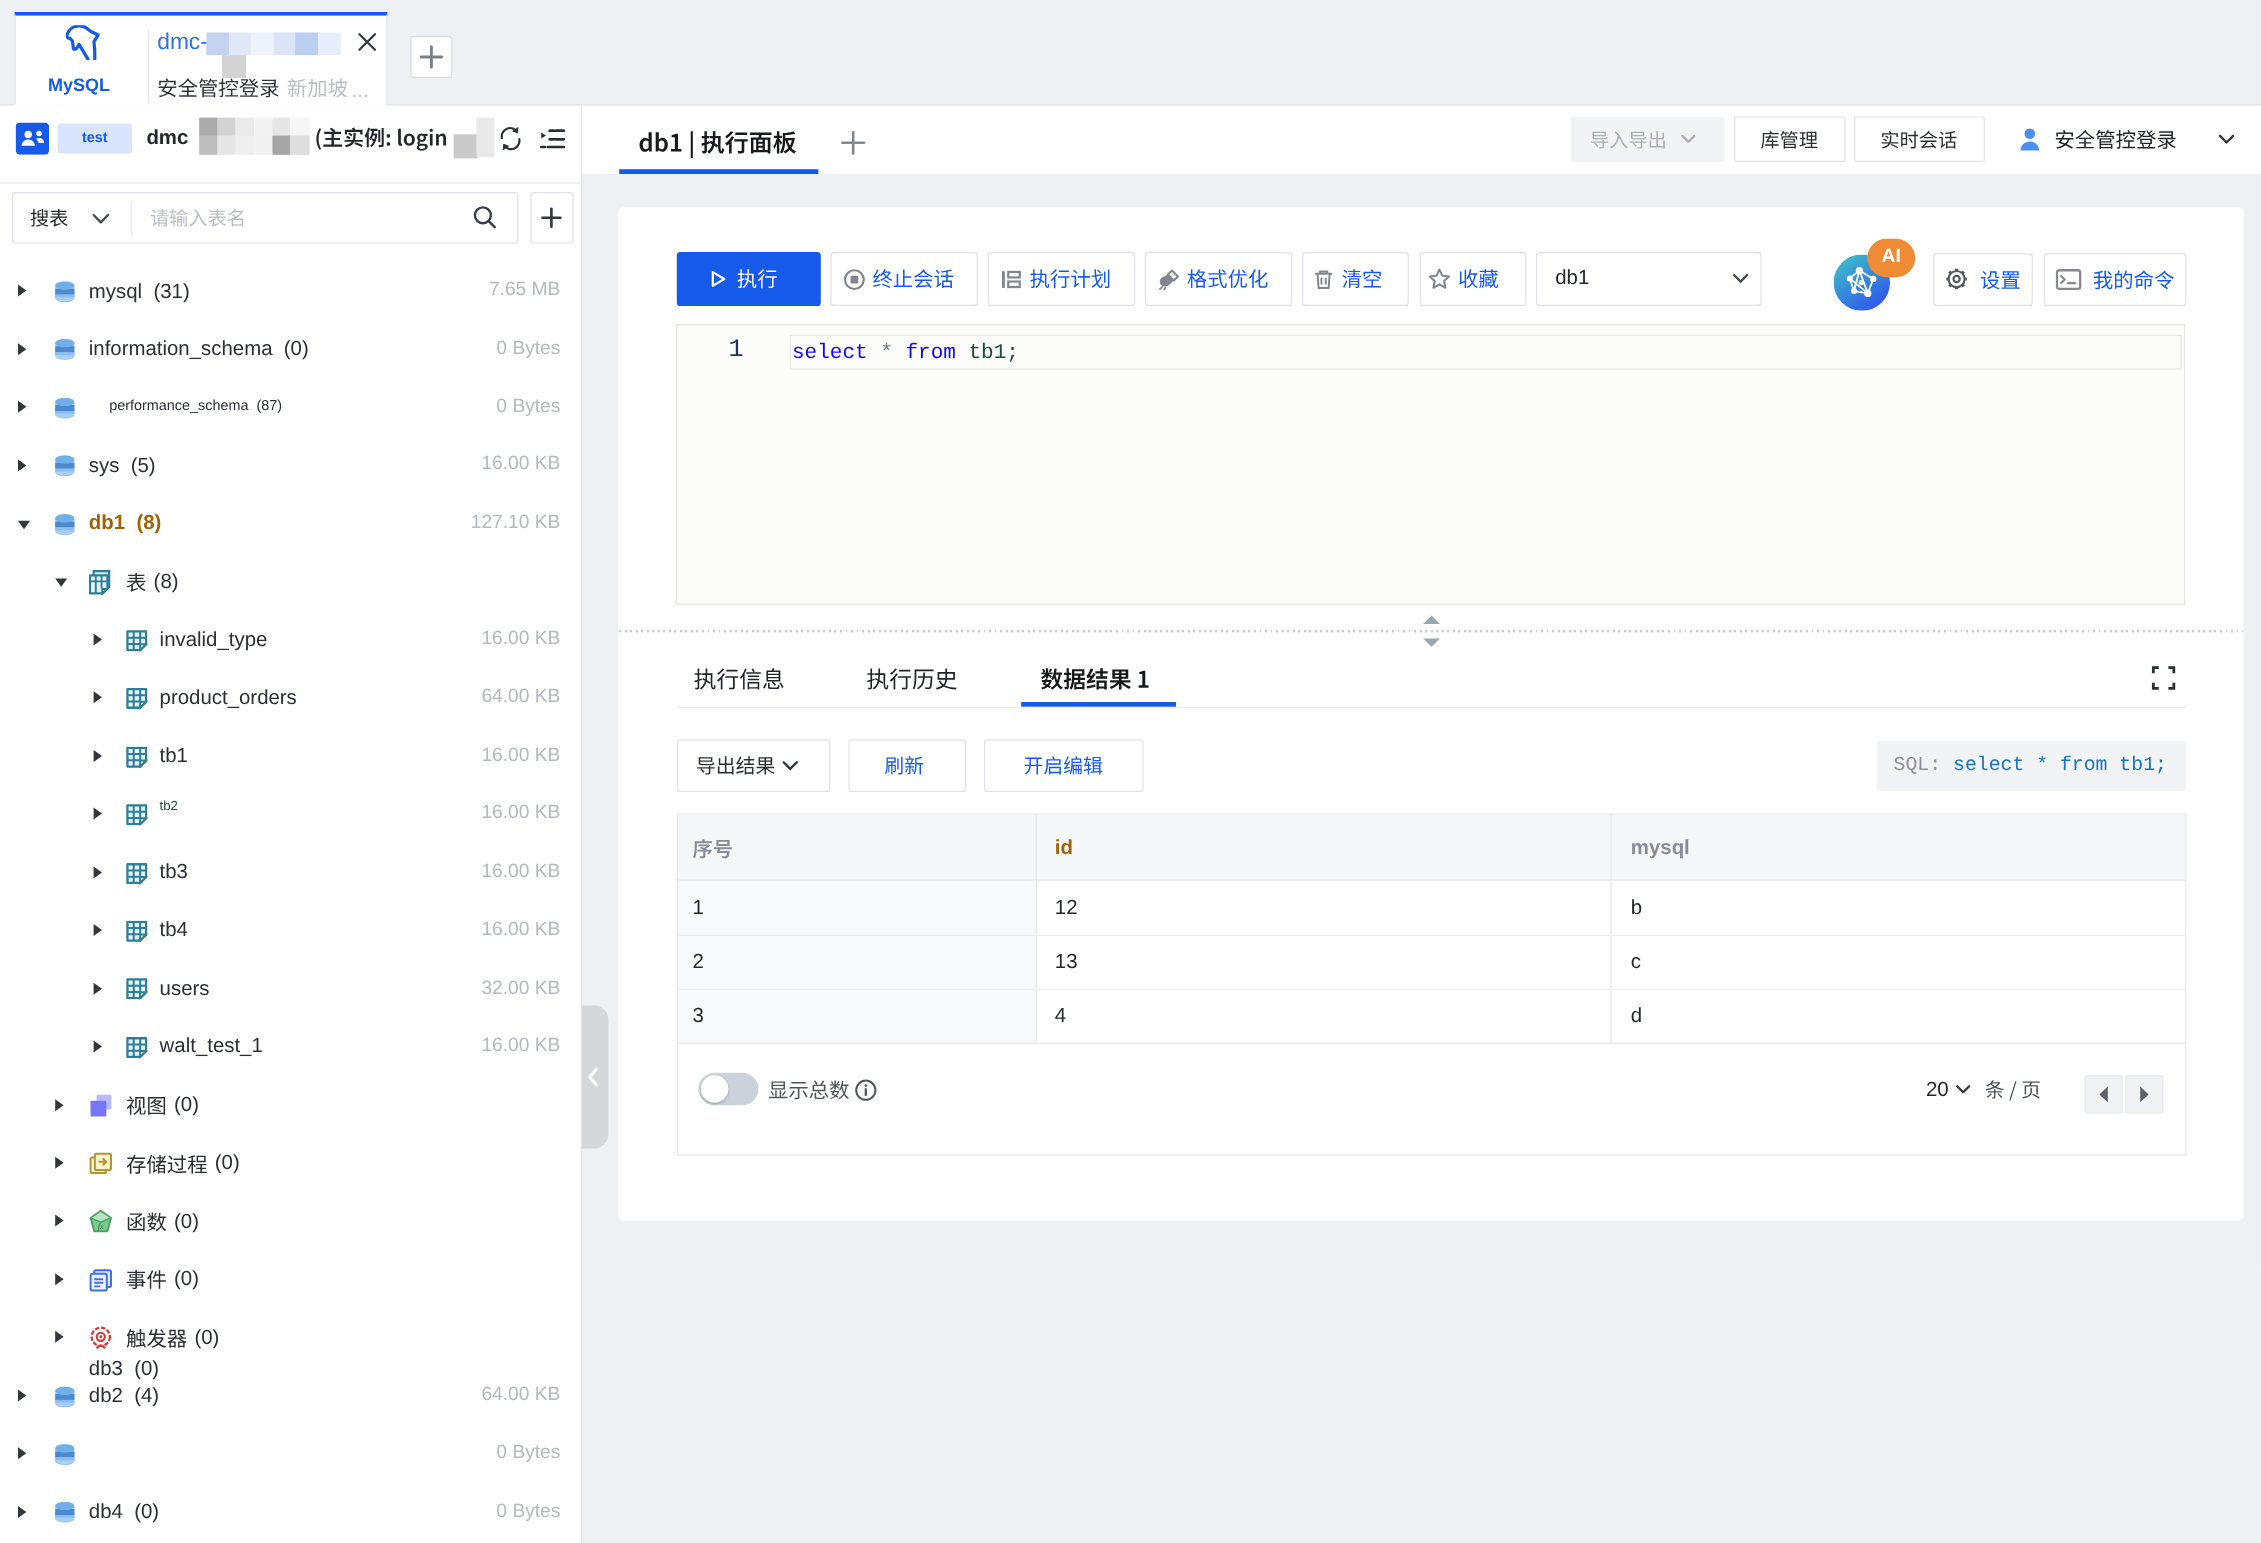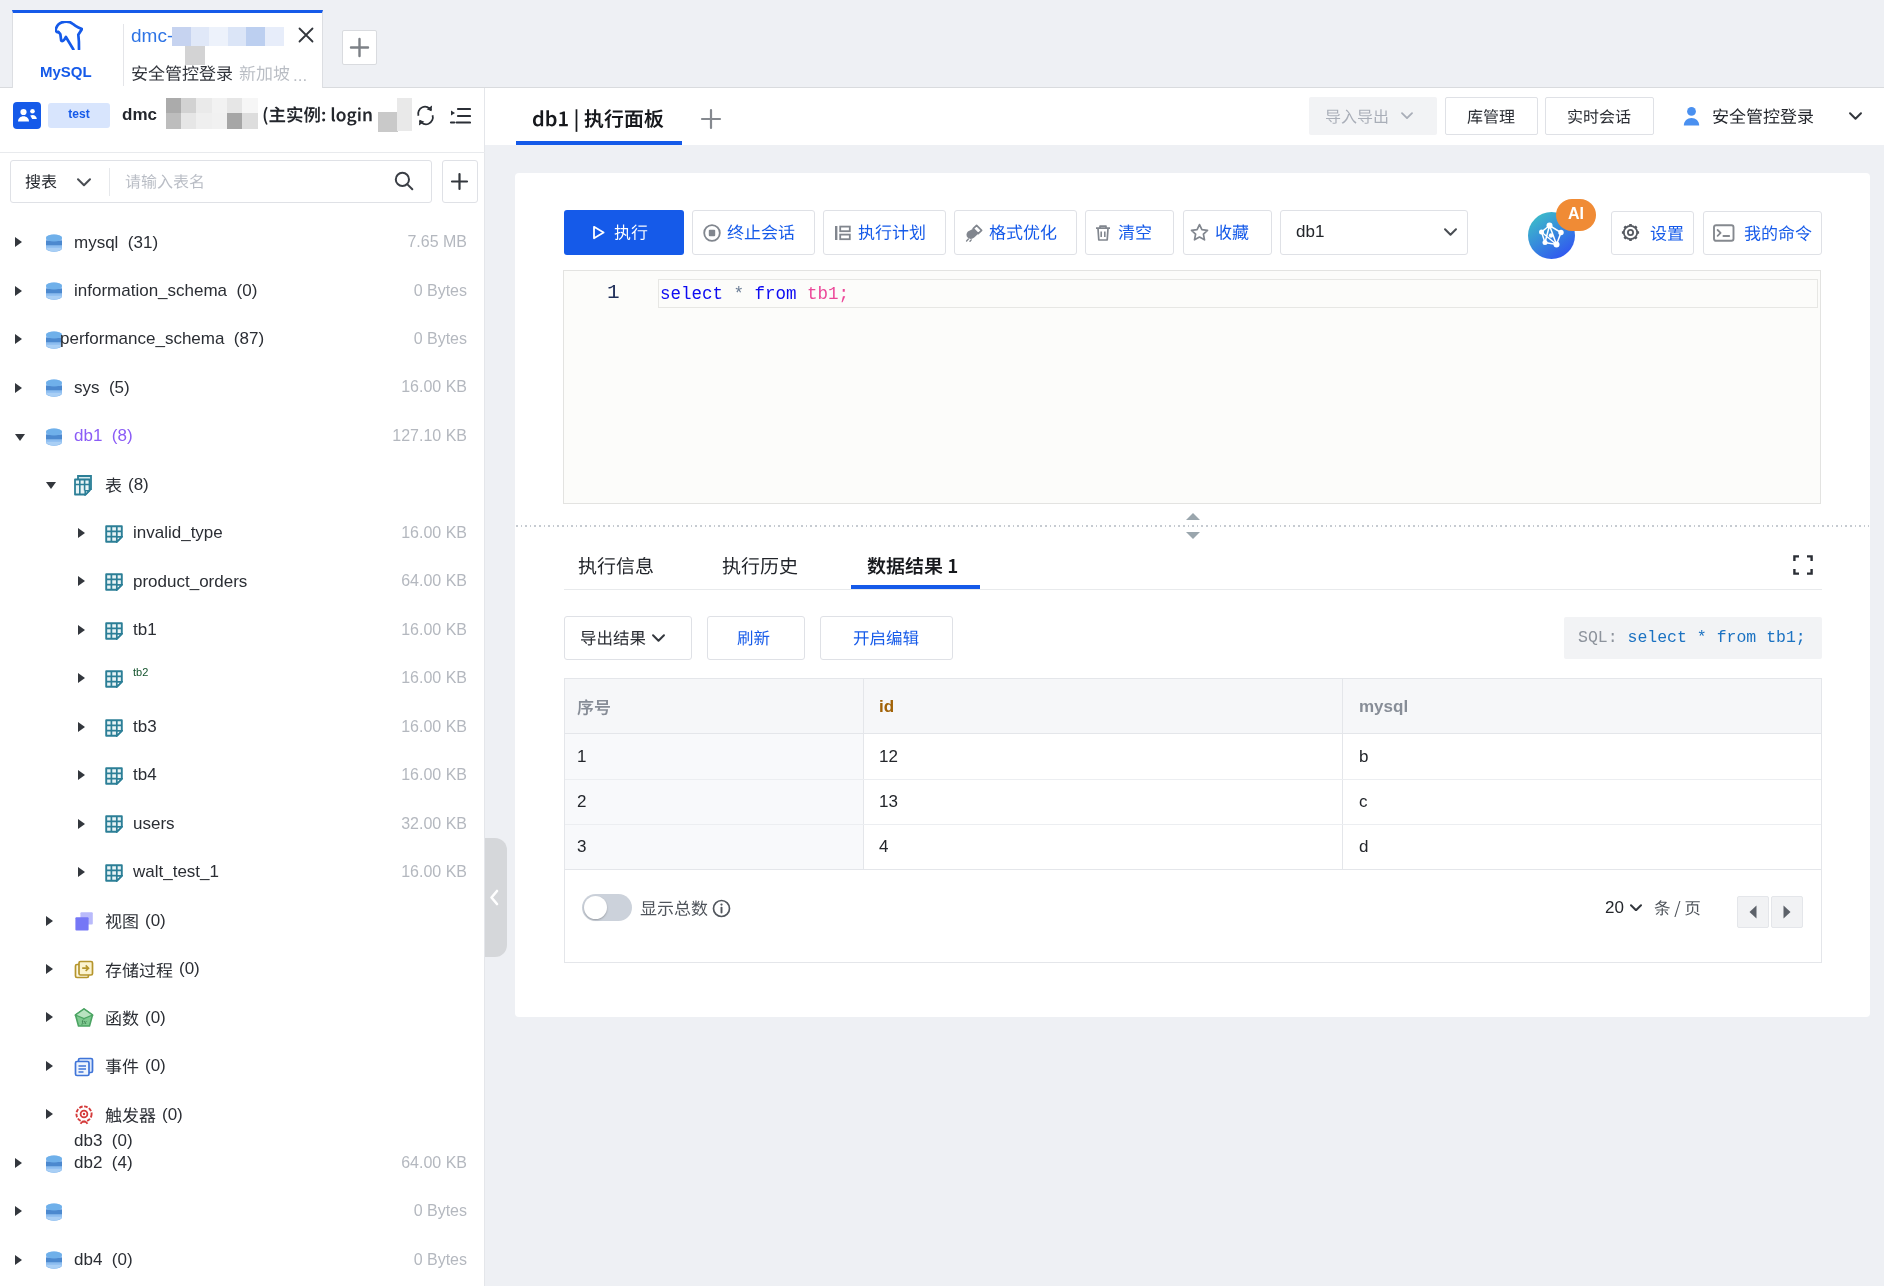--- a/index.html
+++ b/index.html
@@ -143,41 +143,41 @@
     <div style="position:absolute;left:74px;top:280.9px;font-size:17px;line-height:19.5px;color:#2b2e34;font-weight:400;font-family:'Liberation Sans',sans-serif;letter-spacing:normal;white-space:pre">information_schema  (0)</div>
     <div style="position:absolute;left:247.0px;top:281.5px;width:220px;text-align:right;font-size:16px;line-height:18.4px;color:#b4b8bf;font-weight:400;white-space:pre">0 Bytes</div>
     <div style="position:absolute;width:0;height:0;left:15px;top:334.1px;border-top:5.8px solid transparent;border-bottom:5.8px solid transparent;border-left:7.2px solid #33373d"></div>
     <svg style="position:absolute;left:44px;top:329.9px" width="20" height="20" viewBox="0 0 20 20" fill="none">
       <path d="M2,5 a8,3.4 0 0 1 16,0 v10 a8,3.4 0 0 1 -16,0 z" fill="#9cc6f3"></path>
       <path d="M2,7.6 h16 v5 h-16 z" fill="#4c89cf"></path>
       <path d="M2,12.4 h16 v3 a8,3.4 0 0 1 -16,0 z" fill="#8cbdf0"></path>
       <path d="M2,14.8 h16 a8,3.4 0 0 1 -16,0 z" fill="#a9cff5"></path>
       <ellipse cx="10" cy="5" rx="8" ry="3.4" fill="#6fb0ea"></ellipse>
     </svg>
-    <div style="position:absolute;left:60px;top:329.4px;font-size:17px;line-height:19.5px;color:#2b2e34;font-weight:400;font-family:'Liberation Sans',sans-serif;letter-spacing:normal;white-space:pre">performance_schema  (87)</div>
+    <div style="position:absolute;left:91px;top:329.4px;font-size:12px;line-height:19.5px;color:#2b2e34;font-weight:400;font-family:'Liberation Sans',sans-serif;letter-spacing:normal;white-space:pre">performance_schema  (87)</div>
     <div style="position:absolute;left:247.0px;top:330.0px;width:220px;text-align:right;font-size:16px;line-height:18.4px;color:#b4b8bf;font-weight:400;white-space:pre">0 Bytes</div>
     <div style="position:absolute;width:0;height:0;left:15px;top:382.6px;border-top:5.8px solid transparent;border-bottom:5.8px solid transparent;border-left:7.2px solid #33373d"></div>
     <svg style="position:absolute;left:44px;top:378.35px" width="20" height="20" viewBox="0 0 20 20" fill="none">
       <path d="M2,5 a8,3.4 0 0 1 16,0 v10 a8,3.4 0 0 1 -16,0 z" fill="#9cc6f3"></path>
       <path d="M2,7.6 h16 v5 h-16 z" fill="#4c89cf"></path>
       <path d="M2,12.4 h16 v3 a8,3.4 0 0 1 -16,0 z" fill="#8cbdf0"></path>
       <path d="M2,14.8 h16 a8,3.4 0 0 1 -16,0 z" fill="#a9cff5"></path>
       <ellipse cx="10" cy="5" rx="8" ry="3.4" fill="#6fb0ea"></ellipse>
     </svg>
     <div style="position:absolute;left:74px;top:377.8px;font-size:17px;line-height:19.5px;color:#2b2e34;font-weight:400;font-family:'Liberation Sans',sans-serif;letter-spacing:normal;white-space:pre">sys  (5)</div>
     <div style="position:absolute;left:247.0px;top:378.4px;width:220px;text-align:right;font-size:16px;line-height:18.4px;color:#b4b8bf;font-weight:400;white-space:pre">16.00 KB</div>
     <div style="position:absolute;width:0;height:0;left:15px;top:433.6px;border-left:5.8px solid transparent;border-right:5.8px solid transparent;border-top:7.2px solid #33373d"></div>
     <svg style="position:absolute;left:44px;top:426.8px" width="20" height="20" viewBox="0 0 20 20" fill="none">
       <path d="M2,5 a8,3.4 0 0 1 16,0 v10 a8,3.4 0 0 1 -16,0 z" fill="#9cc6f3"></path>
       <path d="M2,7.6 h16 v5 h-16 z" fill="#4c89cf"></path>
       <path d="M2,12.4 h16 v3 a8,3.4 0 0 1 -16,0 z" fill="#8cbdf0"></path>
       <path d="M2,14.8 h16 a8,3.4 0 0 1 -16,0 z" fill="#a9cff5"></path>
       <ellipse cx="10" cy="5" rx="8" ry="3.4" fill="#6fb0ea"></ellipse>
     </svg>
-    <div style="position:absolute;left:74px;top:426.3px;font-size:17px;line-height:19.5px;color:#8b5cf6;font-weight:400;font-family:'Liberation Sans',sans-serif;letter-spacing:normal;white-space:pre">db1  (8)</div>
+    <div style="position:absolute;left:74px;top:426.3px;font-size:17px;line-height:19.5px;color:#a16207;font-weight:700;font-family:'Liberation Sans',sans-serif;letter-spacing:normal;white-space:pre">db1  (8)</div>
     <div style="position:absolute;left:247.0px;top:426.9px;width:220px;text-align:right;font-size:16px;line-height:18.4px;color:#b4b8bf;font-weight:400;white-space:pre">127.10 KB</div>
     <div style="position:absolute;width:0;height:0;left:46px;top:482.1px;border-left:5.8px solid transparent;border-right:5.8px solid transparent;border-top:7.2px solid #33373d"></div>
     <svg style="position:absolute;left:74px;top:475.25px" width="21" height="21" viewBox="0 0 21 21" fill="none">
       <path d="M4,1 h13 v13 h-13 z" fill="#d7ecf0" stroke="#2c7f97" stroke-width="1.8"></path>
       <path d="M1,4.5 h14.5 v11 l-4,4 h-10.5 z" fill="#e9f4f6" stroke="#2c7f97" stroke-width="1.8" stroke-linejoin="round"></path>
       <path d="M1,9.5 h14.5 M5.8,4.5 v15 M10.6,4.5 v11 M15.2,15.8 l-4,4 v-4 z" stroke="#2c7f97" stroke-width="1.6" fill="#fff"></path>
     </svg>
     <svg style="position:absolute;left:105.0px;top:472.0px" width="17.0" height="24.6" viewBox="0 0 1000 1448" fill="#2b2e34">
       <g transform="translate(0,1160) scale(1,-1)">
         <path transform="translate(0 0)" d="M105 751H902V686H105ZM156 601H858V539H156ZM65 450H934V385H65ZM460 840H536V397H460ZM444 433 508 403Q471 358 422 317Q372 276 316 239Q260 202 201 172Q142 143 86 122Q81 131 72 142Q63 154 54 165Q44 176 36 183Q91 201 149 227Q208 254 263 287Q317 320 364 358Q411 395 444 433ZM555 416Q588 320 646 241Q704 162 784 105Q865 48 967 19Q958 11 949 -1Q940 -12 931 -24Q923 -36 917 -47Q811 -11 729 52Q646 114 586 202Q526 290 487 398ZM846 346 908 302Q858 260 798 218Q738 175 687 146L638 185Q672 206 710 234Q748 262 784 291Q820 320 846 346ZM252 -79 246 -15 281 15 579 104Q580 88 584 69Q588 50 591 38Q487 4 423 -16Q360 -37 326 -48Q291 -60 276 -66Q261 -73 252 -79ZM252 -79Q250 -70 244 -57Q239 -44 232 -31Q226 -19 219 -11Q232 -4 245 11Q258 25 258 55V270H335V-9Q335 -9 327 -14Q319 -18 306 -26Q294 -34 281 -44Q269 -53 261 -62Q252 -71 252 -79Z"></path>
@@ -525,21 +525,21 @@
       <g transform="translate(0,1160) scale(1,-1)">
         <path transform="translate(0 0)" d="M704 774 761 814Q790 789 821 759Q852 729 879 699Q906 670 922 646L861 602Q846 626 820 657Q794 687 764 718Q733 749 704 774ZM56 544H946V473H56ZM41 251Q100 262 179 278Q259 294 347 313Q436 331 524 350L530 283Q448 264 364 244Q281 225 204 207Q126 190 63 175ZM270 738H345V17Q345 -20 335 -39Q326 -58 301 -67Q278 -76 237 -78Q195 -81 133 -81Q131 -70 127 -57Q123 -43 117 -29Q111 -15 106 -5Q154 -6 194 -7Q234 -7 247 -6Q260 -5 265 0Q270 4 270 17ZM460 828 513 765Q455 745 383 728Q310 712 234 698Q157 684 85 674Q82 687 76 706Q69 724 62 737Q132 748 206 762Q280 777 346 794Q412 811 460 828ZM560 832H639Q638 695 649 569Q659 444 679 339Q699 233 726 156Q754 78 787 35Q820 -7 856 -7Q877 -7 887 35Q898 76 902 173Q914 161 932 149Q950 138 965 132Q959 49 946 2Q933 -45 910 -64Q887 -83 849 -83Q801 -83 760 -49Q720 -15 688 48Q657 110 633 195Q610 280 594 383Q578 485 570 599Q562 713 560 832ZM832 427 898 399Q850 307 780 225Q711 142 627 74Q544 6 451 -42Q442 -29 428 -12Q413 5 399 17Q489 60 571 124Q653 187 720 265Q787 343 832 427Z"></path>
         <path transform="translate(1000 0)" d="M131 679H435V25H131V93H366V612H131ZM87 679H156V-54H87ZM126 401H402V335H126ZM240 842 321 828Q306 781 288 733Q271 685 256 651L195 666Q204 691 212 722Q221 753 228 785Q236 817 240 842ZM578 682H885V613H578ZM858 682H929Q929 682 929 675Q929 668 929 658Q929 649 928 644Q922 472 916 353Q911 234 903 158Q895 83 884 41Q874 -1 859 -19Q842 -41 824 -50Q805 -58 778 -61Q753 -63 712 -62Q672 -62 629 -59Q628 -43 622 -22Q615 -1 604 13Q654 9 694 8Q735 7 753 7Q768 7 778 10Q787 14 796 24Q808 37 818 78Q827 118 834 193Q841 268 847 385Q853 501 858 666ZM598 844 670 828Q652 753 627 682Q601 610 571 547Q540 484 506 436Q499 442 488 450Q476 459 464 467Q452 474 443 479Q478 524 507 582Q536 641 559 708Q582 775 598 844ZM552 423 611 456Q639 421 669 379Q700 337 726 298Q753 259 769 229L705 189Q690 220 665 260Q639 301 609 343Q580 386 552 423Z"></path>
         <path transform="translate(2000 0)" d="M296 576H696V508H296ZM160 425H433V82H160V149H362V358H160ZM539 425H832V357H612V-81H539ZM804 425H877V143Q877 113 870 96Q863 78 841 69Q821 60 784 58Q747 57 690 57Q688 72 681 92Q675 112 668 127Q710 126 743 126Q775 126 786 126Q797 127 801 130Q804 134 804 143ZM128 425H197V-3H128ZM505 852 565 809Q526 755 472 704Q418 653 353 608Q288 564 218 528Q148 492 78 469Q71 486 59 506Q47 527 34 542Q104 560 172 592Q241 623 304 665Q366 707 418 754Q469 802 505 852ZM536 799Q570 759 617 720Q665 682 722 648Q780 614 842 588Q905 562 967 546Q958 538 947 525Q936 512 927 498Q918 485 911 474Q849 493 786 524Q724 555 666 594Q608 634 559 679Q510 724 473 772Z"></path>
         <path transform="translate(3000 0)" d="M307 151 360 204Q401 180 447 151Q493 123 538 92Q582 61 621 32Q660 2 687 -22L630 -85Q604 -60 567 -30Q529 0 484 32Q440 64 394 95Q349 126 307 151ZM168 378H788V306H168ZM400 558 454 601Q482 580 512 553Q542 526 568 499Q594 473 609 451L552 403Q537 426 512 453Q487 480 458 508Q428 536 400 558ZM530 796Q568 754 620 710Q672 667 733 627Q793 586 855 553Q917 520 974 498Q965 490 954 478Q943 466 934 453Q924 441 918 430Q861 456 800 493Q738 530 677 574Q617 618 563 667Q509 715 467 763ZM510 844 578 808Q520 732 441 661Q362 590 272 530Q182 471 90 428Q81 442 66 460Q51 478 35 491Q127 530 216 585Q305 640 382 707Q458 773 510 844ZM772 378H787L800 383L856 349Q814 305 761 250Q707 195 651 139Q594 83 541 31L474 71Q513 107 555 148Q597 189 637 230Q678 270 713 306Q747 342 772 369Z"></path>
       </g>
     </svg>
     <div style="position:absolute;left:563px;top:270px;width:1258px;height:234px;box-sizing:border-box;background:#fcfcfa;border:1px solid #e3e3e1"></div>
     <div style="position:absolute;left:607px;top:281.0px;font-size:21px;line-height:24.1px;color:#21305a;font-weight:400;font-family:'Liberation Mono',monospace;letter-spacing:normal;white-space:pre">1</div>
     <div style="position:absolute;left:658px;top:279px;width:1160px;height:29px;box-sizing:border-box;border:1px solid #e7e7e4"></div>
-    <div style="position:absolute;left:660px;top:284.5px;font-size:17.5px;line-height:18px;font-family:'Liberation Mono',monospace;white-space:pre"><span style="color:#0d0af2">select</span><span style="color:#6b7d96"> * </span><span style="color:#0d0af2">from</span><span style="color:#ec4899"> tb1;</span></div>
+    <div style="position:absolute;left:660px;top:284.5px;font-size:17.5px;line-height:18px;font-family:'Liberation Mono',monospace;white-space:pre"><span style="color:#0d0af2">select</span><span style="color:#6b7d96"> * </span><span style="color:#0d0af2">from</span><span style="color:#14532d"> tb1;</span></div>
     <div style="position:absolute;left:516px;top:525px;width:1353px;height:2px;background:repeating-linear-gradient(90deg,#c6cbd1 0 1.6px,transparent 1.6px 4.6px)"></div>
     <div style="position:absolute;left:1186px;top:513px;width:0;height:0;border-left:7px solid transparent;border-right:7px solid transparent;border-bottom:7px solid #9aa6ad"></div>
     <div style="position:absolute;left:1186px;top:532px;width:0;height:0;border-left:7px solid transparent;border-right:7px solid transparent;border-top:7px solid #9aa6ad"></div>
     <svg style="position:absolute;left:578.0px;top:551.2px" width="76.0" height="27.5" viewBox="0 0 4000 1448" fill="#21242a">
       <g transform="translate(0,1160) scale(1,-1)">
         <path transform="translate(0 0)" d="M33 307Q94 324 179 350Q264 376 353 404L364 334Q283 308 201 282Q119 255 53 234ZM48 630H350V560H48ZM175 840H247V11Q247 -20 239 -38Q231 -55 212 -64Q194 -73 164 -76Q133 -79 85 -79Q83 -64 77 -44Q71 -23 63 -7Q95 -8 122 -8Q148 -8 157 -7Q166 -7 171 -3Q175 0 175 11ZM373 626H787V557H373ZM374 370 416 421Q456 399 501 373Q545 347 590 320Q635 294 673 268Q712 243 739 222L694 162Q668 184 630 210Q592 236 548 265Q504 293 459 320Q414 347 374 370ZM751 626H827Q823 470 821 352Q820 234 823 153Q827 73 838 33Q849 -8 871 -8Q885 -8 892 22Q898 51 900 126Q912 117 931 107Q949 96 963 92Q959 26 948 -12Q937 -49 918 -64Q898 -79 867 -79Q815 -79 790 -31Q764 17 756 109Q747 200 748 330Q749 461 751 626ZM525 841 599 841Q601 700 598 580Q595 460 581 361Q567 262 537 181Q507 100 456 35Q406 -31 328 -83Q324 -75 314 -64Q305 -52 294 -40Q283 -28 275 -22Q368 34 421 113Q473 193 497 300Q521 406 525 541Q529 676 525 841Z"></path>
         <path transform="translate(1000 0)" d="M435 780H927V708H435ZM728 482H804V16Q804 -19 794 -37Q784 -56 759 -66Q733 -74 688 -75Q644 -77 570 -77Q568 -62 561 -41Q554 -20 545 -3Q581 -4 613 -5Q645 -6 669 -5Q693 -5 702 -5Q716 -4 722 1Q728 5 728 17ZM391 504H955V432H391ZM192 426 258 492 266 488V-83H192ZM307 626 378 600Q340 537 290 474Q240 411 185 356Q131 302 78 259Q72 267 63 279Q53 291 43 303Q33 315 25 322Q77 359 129 408Q180 457 227 513Q273 569 307 626ZM267 841 339 811Q306 768 262 722Q219 677 171 636Q124 594 79 562Q74 570 66 582Q59 593 50 604Q42 616 35 622Q77 651 121 688Q164 725 203 765Q241 805 267 841Z"></path>
         <path transform="translate(2000 0)" d="M382 531H869V469H382ZM382 389H869V328H382ZM413 22H836V-40H413ZM310 675H947V611H310ZM369 243H879V-77H811V181H434V-80H369ZM541 815 606 840Q628 810 648 773Q669 737 679 710L612 680Q602 707 582 745Q561 783 541 815ZM256 836 323 816Q294 732 255 650Q216 568 170 496Q123 423 74 367Q70 375 63 388Q56 402 47 415Q39 429 32 437Q77 486 119 551Q160 615 196 688Q231 761 256 836ZM169 576 237 644 238 643V-83H169Z"></path>
         <path transform="translate(3000 0)" d="M266 550V470H730V550ZM266 412V331H730V412ZM266 687V607H730V687ZM194 747H805V271H194ZM465 850 553 835Q537 803 520 772Q503 742 489 719L422 734Q433 760 446 793Q458 825 465 850ZM262 202H337V40Q337 19 351 13Q365 7 413 7Q422 7 443 7Q465 7 492 7Q520 7 548 7Q576 7 599 7Q622 7 634 7Q662 7 675 15Q688 23 693 48Q698 73 701 123Q710 117 722 112Q734 106 747 102Q761 98 771 96Q766 32 754 -2Q741 -36 714 -49Q688 -62 639 -62Q632 -62 608 -62Q585 -62 555 -62Q524 -62 493 -62Q462 -62 439 -62Q416 -62 409 -62Q351 -62 319 -54Q287 -45 275 -23Q262 0 262 39ZM419 240 476 273Q502 251 529 224Q556 196 578 169Q601 142 614 119L553 81Q540 104 518 132Q497 160 471 188Q445 217 419 240ZM763 192 830 220Q853 190 876 153Q899 117 917 83Q936 48 945 20L874 -12Q866 16 848 52Q830 87 808 124Q786 161 763 192ZM148 204 213 176Q200 145 184 107Q168 69 150 33Q132 -4 114 -33L45 0Q65 28 84 63Q103 99 120 136Q137 173 148 204Z"></path>
       </g>

